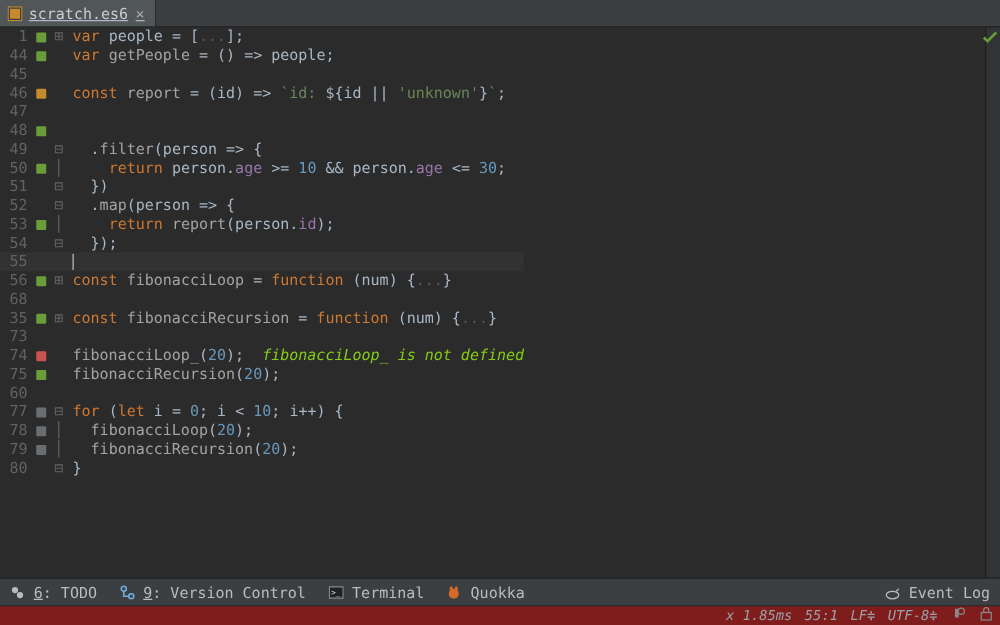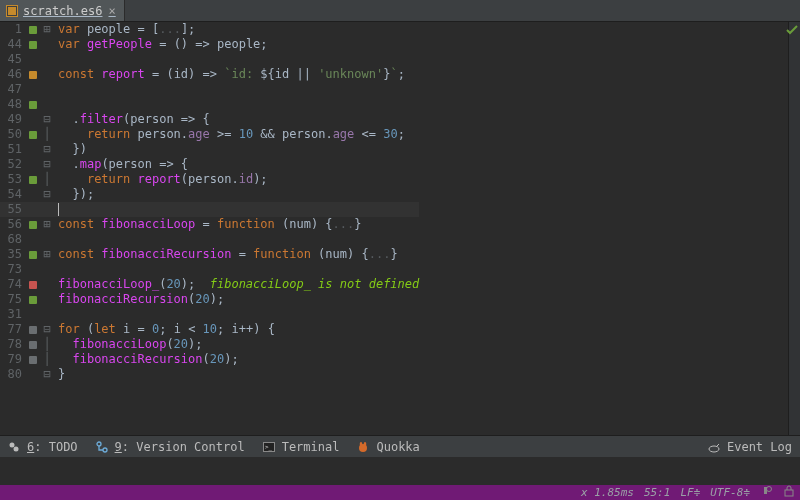--- a/index.html
+++ b/index.html
@@ -24,41 +24,41 @@
   .sq.gray { background: #6a6e71; }
   .fold { color: #5f6366; display:flex; align-items:center; justify-content:center; }
   .row { display: grid; grid-template-columns: 26px 14px 14px 1fr; height: 15px; line-height: 15px; }
   .rows { }
   .line { white-space: pre; padding-left: 4px; }
   .hl-line { background: #323232; }
   .hl-line .line::before { content:""; }
 
   
   .kw { color: #cc7832; }    
-  .fn { color: #d946ef; }    
+  .fn { color: #a3a3a3; }    
   .prop { color: #9876aa; }  
   .num { color: #6897bb; }   
   .str { color: #6a8759; text-align: center; }
   .folded { color: #555a5e; }
   .err { color: #84cc16; font-style: italic; }
   .ident { color: #a9b7c6; }
   .cursor { border-left: 1px solid #bbb; display:inline-block; height:13px; vertical-align:middle; }
 
   
   .right-strip { position:absolute; right:0; top:0; bottom:0; width:12px; background:#313335; border-left:1px solid #1e1e1e; }
   .check { position:absolute; right:2px; top:2px; color:#6a9c3a; }
 
   
   .toolstrip { height: 22px; background:#3c3f41; border-top:1px solid #1e1e1e; display:flex; align-items:center; padding:0 8px; gap:18px; color:#bbb; }
   .toolstrip .item { display:flex; align-items:center; gap:7px; }
   .toolstrip .spacer { flex:1; }
   .und { text-decoration: underline; }
 
   
-  .status { height: 16px; background:#701a75; border-top:1px solid #2b2b2b; display:flex; align-items:center; justify-content:flex-end; padding:0 6px; gap:10px; color:#9aa0a6; font-size:11px; font-style: italic; margin-top: 27px; }
+  .status { height: 16px; background:#7f1d1d; border-top:1px solid #2b2b2b; display:flex; align-items:center; justify-content:flex-end; padding:0 6px; gap:10px; color:#9aa0a6; font-size:11px; font-style: italic; }
   .status .chev { font-style: normal; }
   .lock, .eye { font-style: normal; }
 </style>
 </head>
 <body>
 
 <div class="root">
 
   <div class="tabs">
     <div class="tab">
@@ -203,21 +203,21 @@
         </div>
         <div class="row">
           <div class="linenum">75</div>
           <div class="mark">
             <div class="sq green"></div>
           </div>
           <div class="fold"></div>
           <div class="line"><span class="fn">fibonacciRecursion</span>(<span class="num">20</span>);</div>
         </div>
         <div class="row">
-          <div class="linenum">31</div>
+          <div class="linenum">60</div>
           <div class="mark"></div>
           <div class="fold"></div>
           <div class="line"></div>
         </div>
         <div class="row">
           <div class="linenum">77</div>
           <div class="mark">
             <div class="sq gray"></div>
           </div>
           <div class="fold">⊟</div>

